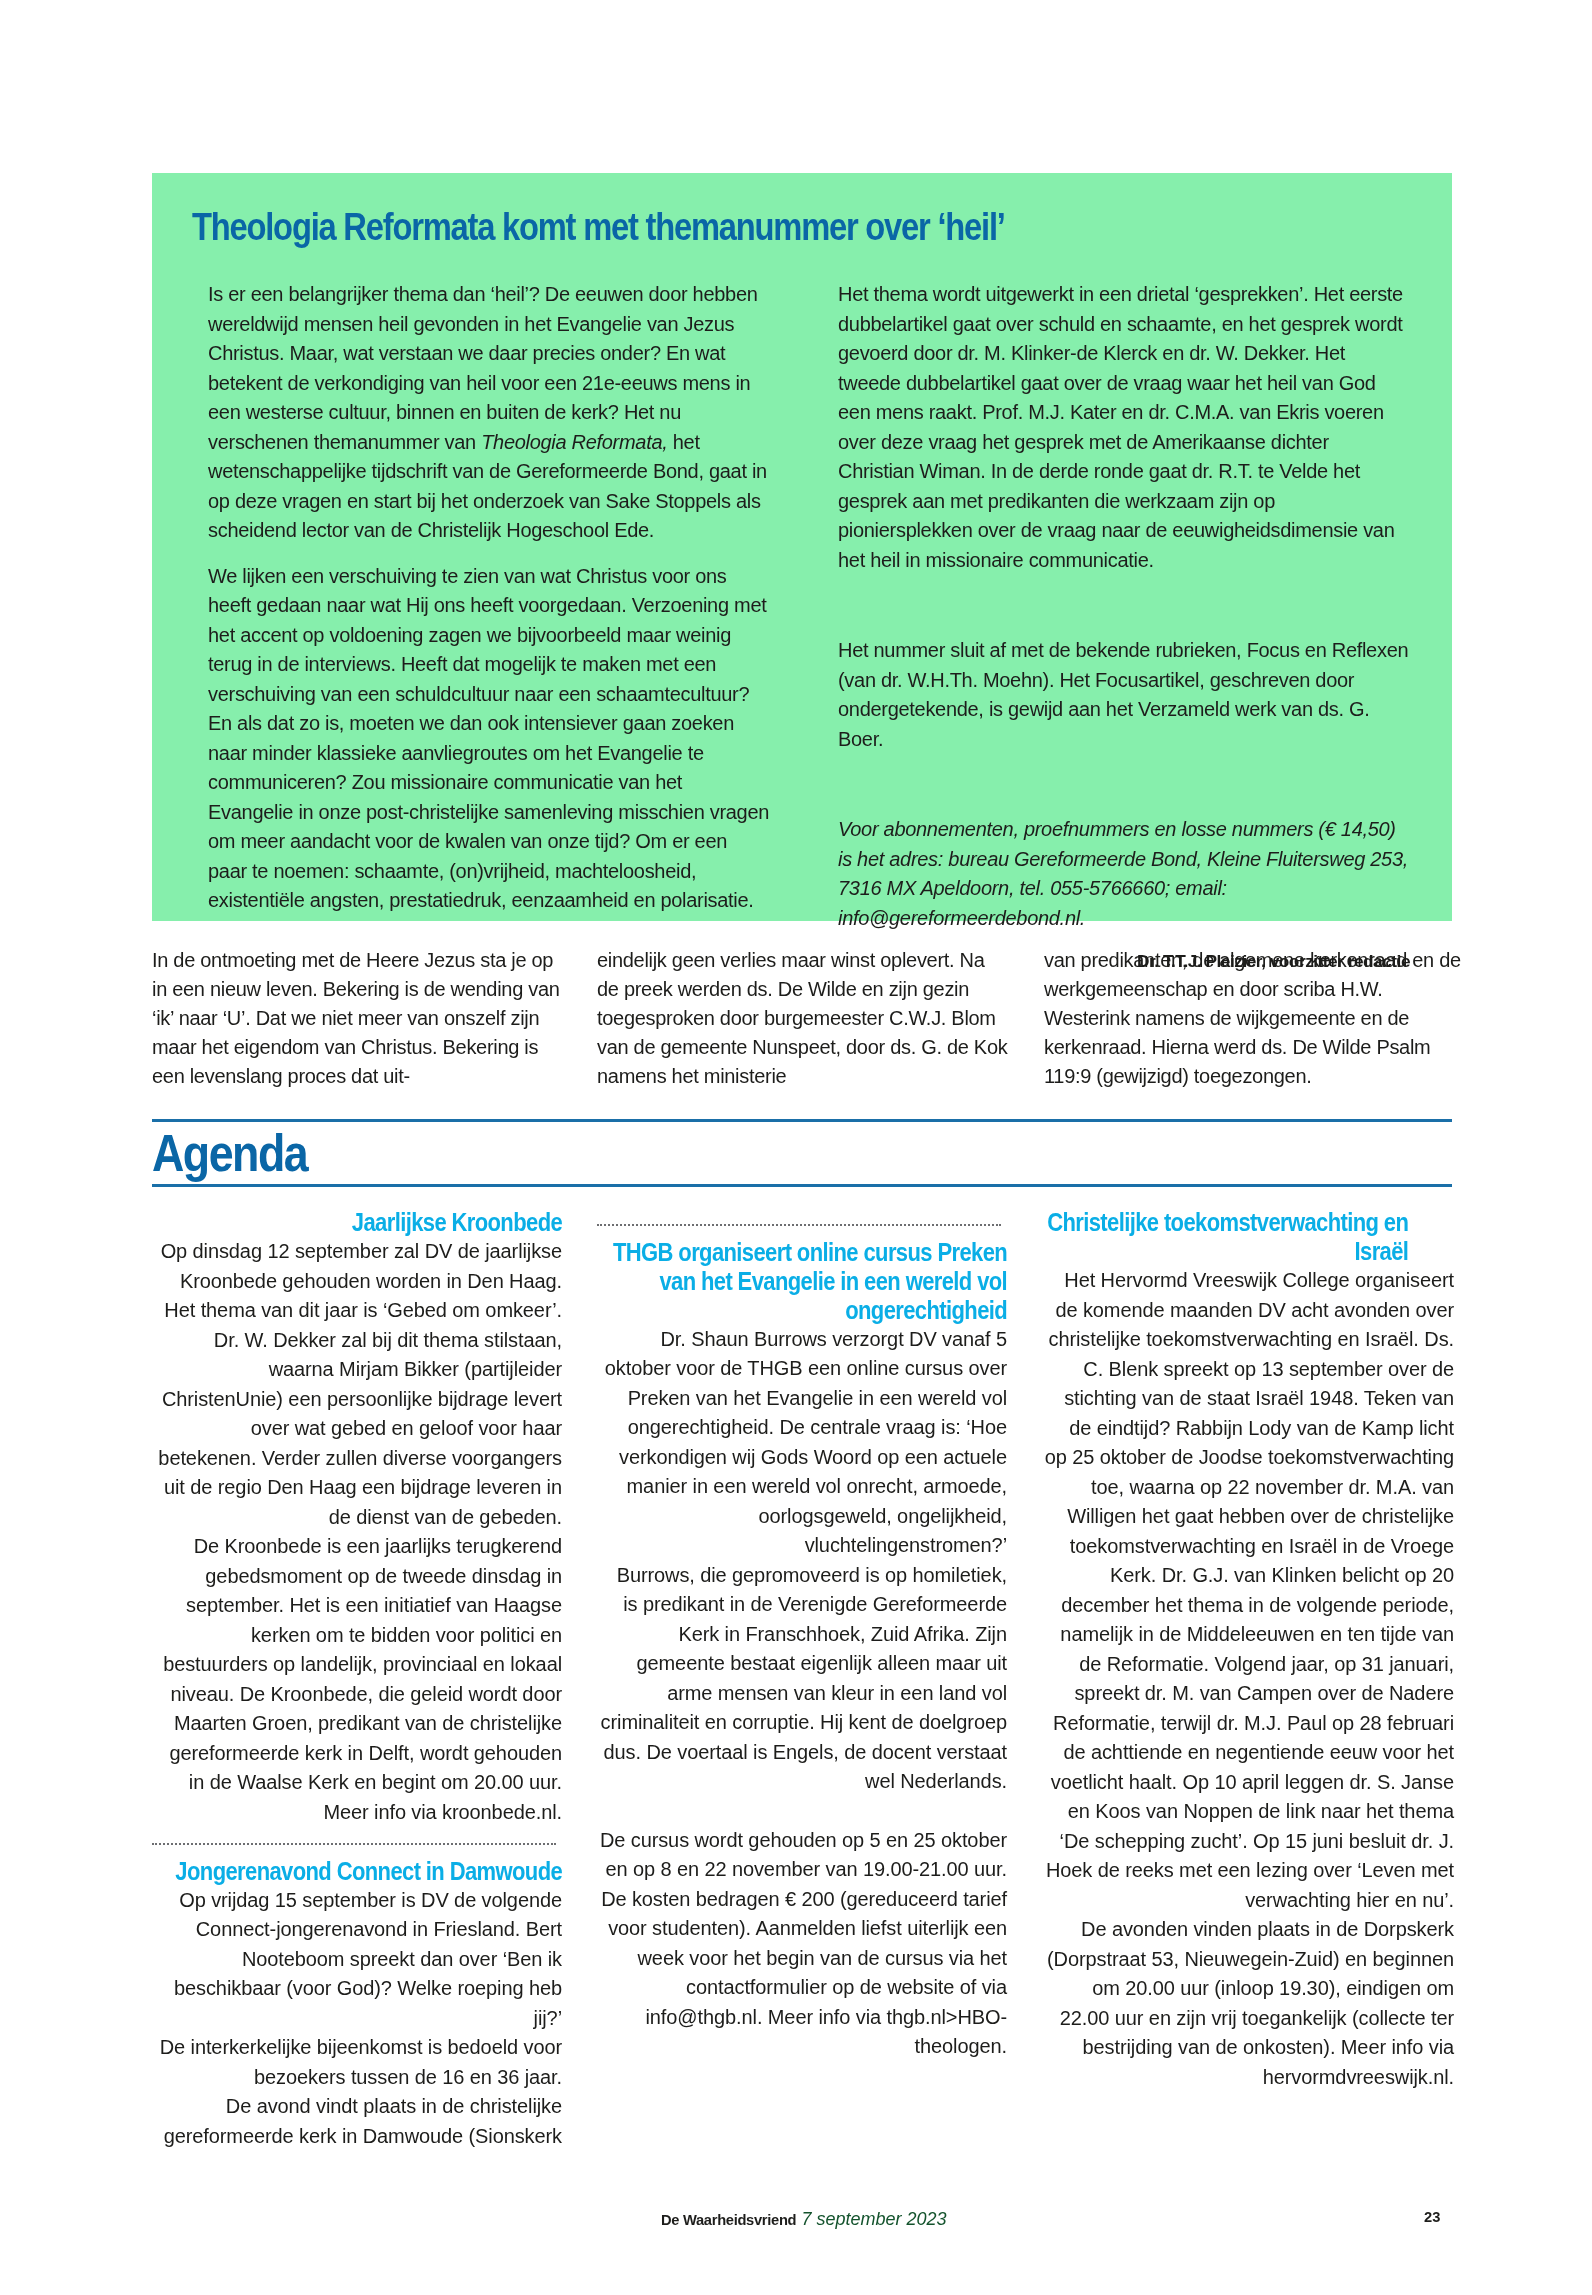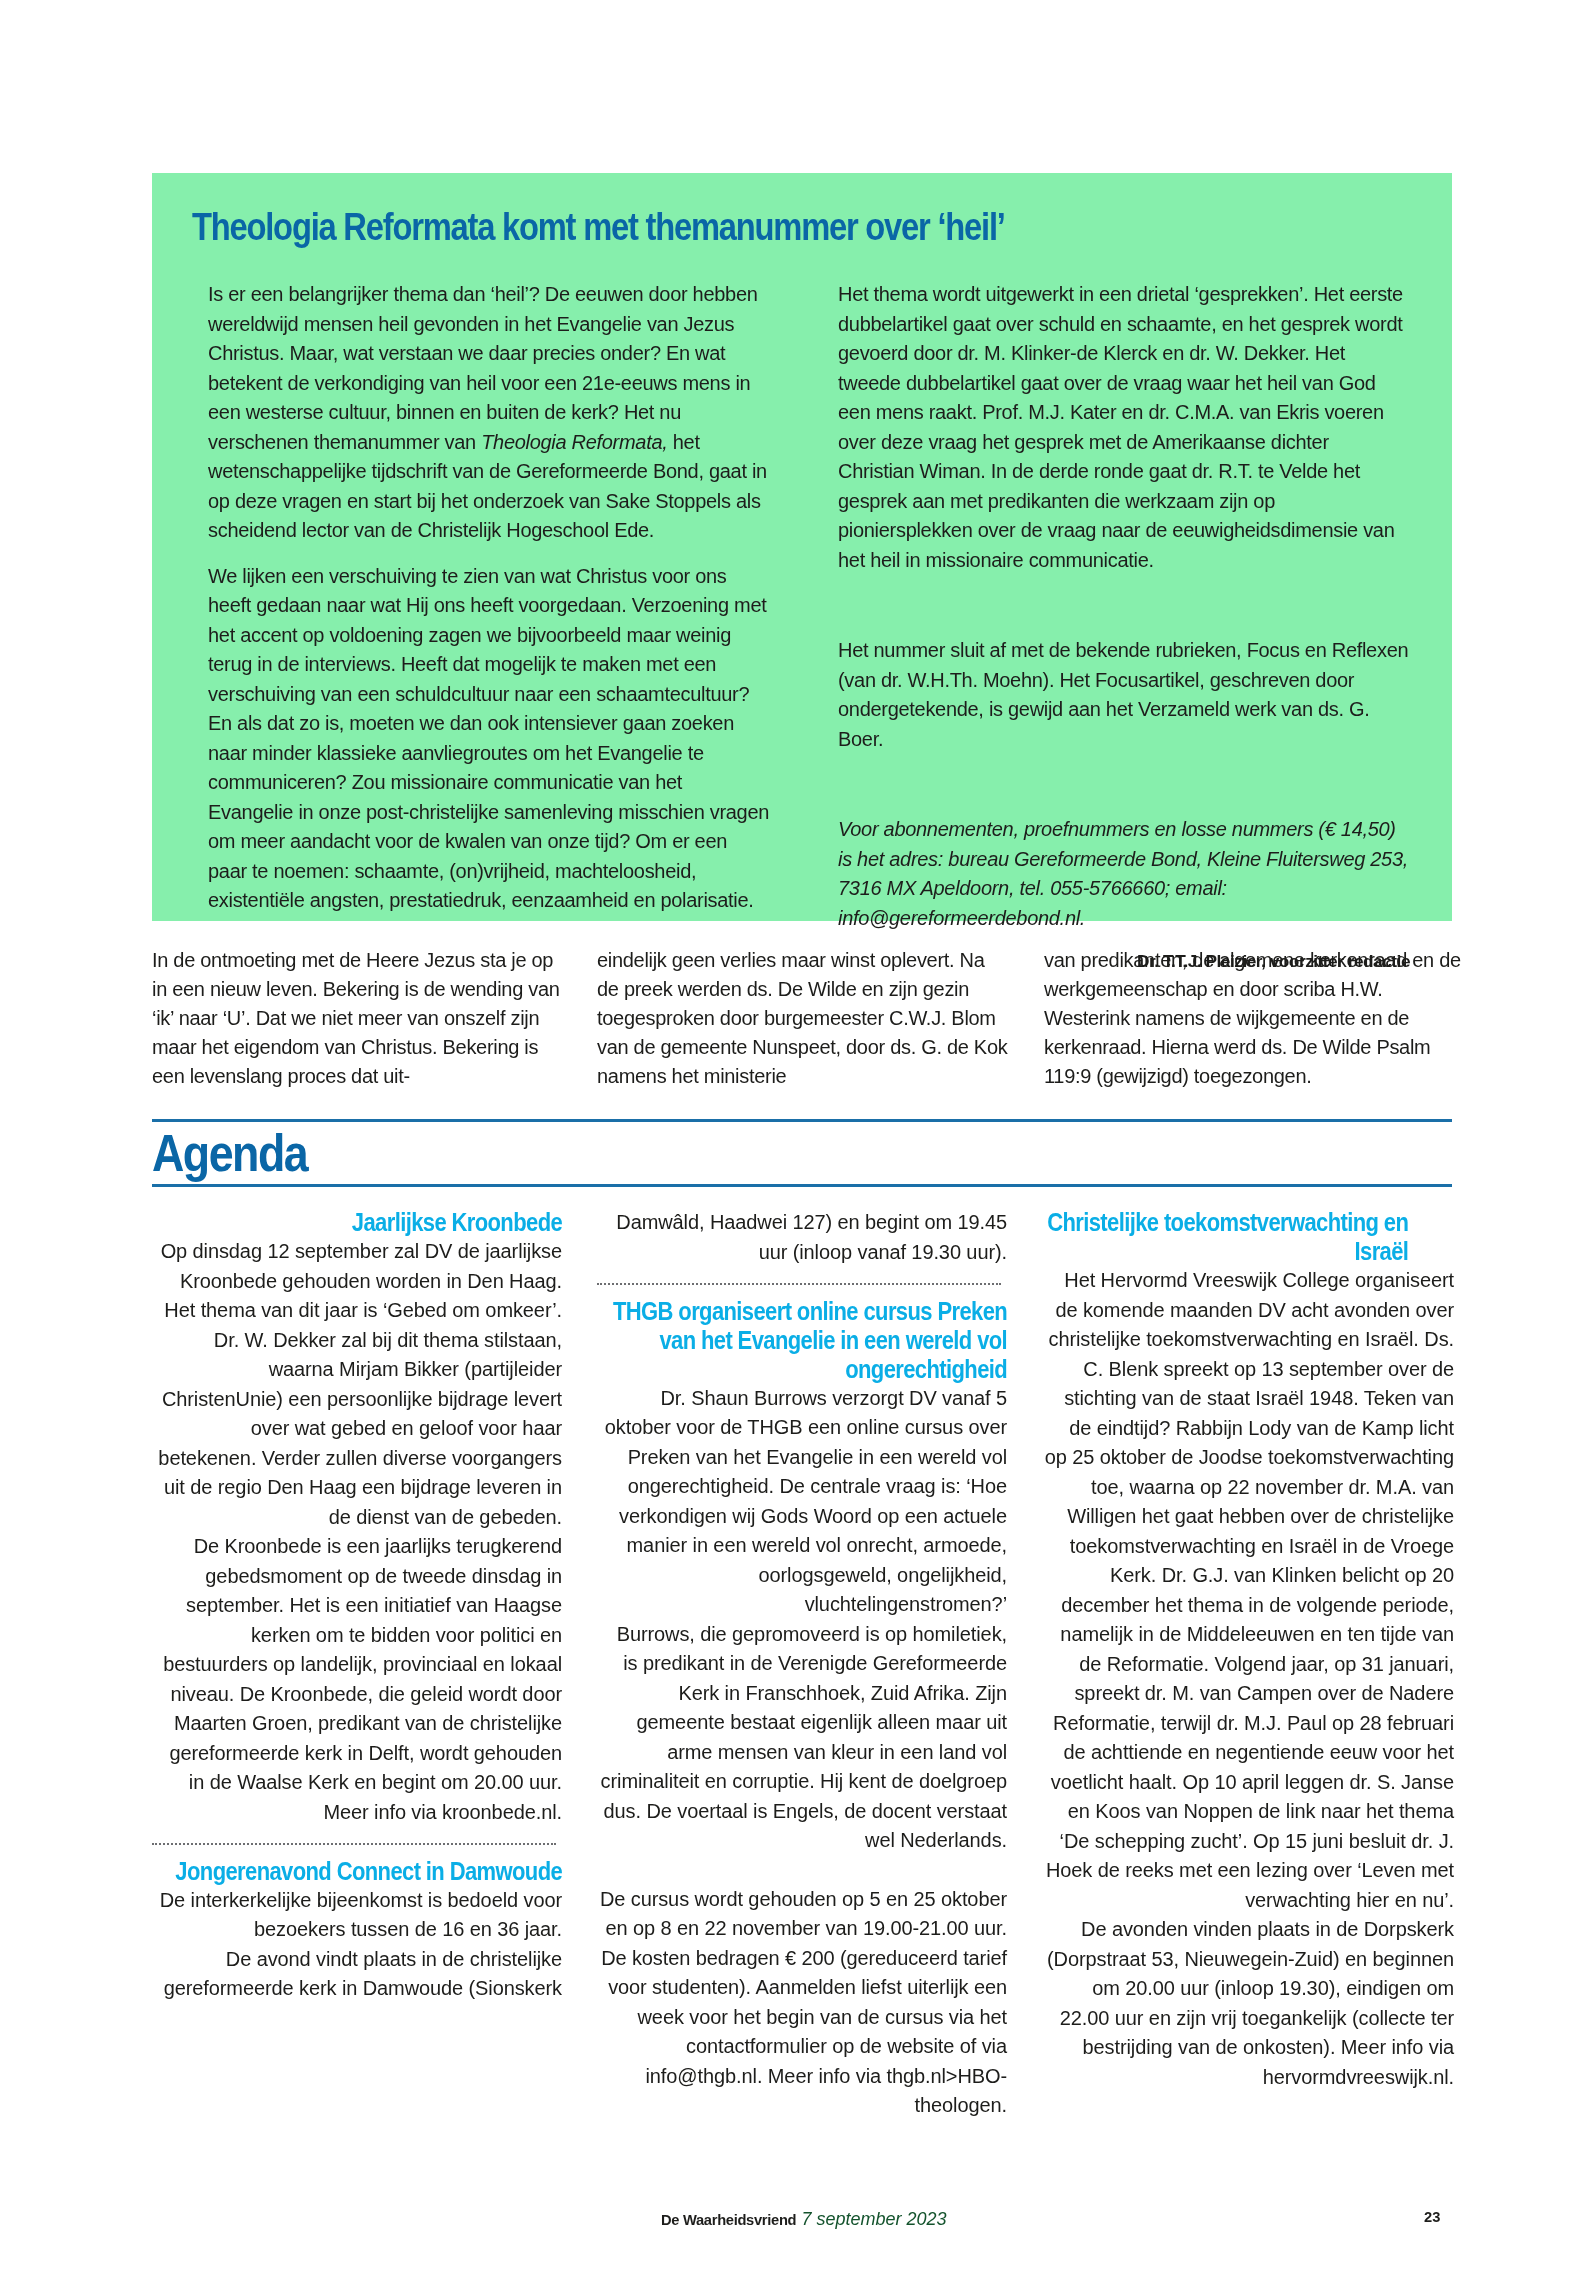--- a/index.html
+++ b/index.html
@@ -77,30 +77,28 @@
     <h3 class="item-title">Jaarlijkse Kroonbede</h3>
     <div class="item-body">
       <p>Op dinsdag 12 september zal DV de jaarlijkse Kroonbede gehouden worden in Den Haag. Het thema van dit jaar is ‘Gebed om omkeer’. Dr. W. Dekker zal bij dit thema stilstaan, waarna Mirjam Bikker (partijleider ChristenUnie) een persoonlijke bijdrage levert over wat gebed en geloof voor haar betekenen. Verder zullen diverse voorgangers uit de regio Den Haag een bijdrage leveren in de dienst van de gebeden.</p>
       <p>De Kroonbede is een jaarlijks terugkerend gebedsmoment op de tweede dinsdag in september. Het is een initiatief van Haagse kerken om te bidden voor politici en bestuurders op landelijk, provinciaal en lokaal niveau. De Kroonbede, die geleid wordt door Maarten Groen, predikant van de christelijke gereformeerde kerk in Delft, wordt gehouden in de Waalse Kerk en begint om 20.00 uur. Meer info via kroonbede.nl.</p>
     </div>
   </article>
   <div class="dots"></div>
   <article>
     <h3 class="item-title">Jongerenavond Connect in Damwoude</h3>
     <div class="item-body">
+      <p>Op vrijdag 15 september is DV de volgende Connect-jongerenavond in Friesland. Bert Nooteboom spreekt dan over ‘Ben ik beschikbaar (voor God)? Welke roeping heb jij?’</p>
       <p>De interkerkelijke bijeenkomst is bedoeld voor bezoekers tussen de 16 en 36 jaar.</p>
       <p>De avond vindt plaats in de christelijke gereformeerde kerk in Damwoude (Sionskerk</p>
     </div>
   </article>
 </div>
 
 <div class="acol a2">
-  <div class="item-body">
-    <p>Damwâld, Haadwei 127) en begint om 19.45 uur (inloop vanaf 19.30 uur).</p>
-  </div>
   <div class="dots"></div>
   <article>
     <h3 class="item-title">THGB organiseert online cursus Preken van het Evangelie in een wereld vol ongerechtigheid</h3>
     <div class="item-body">
       <p>Dr. Shaun Burrows verzorgt DV vanaf 5 oktober voor de THGB een online cursus over Preken van het Evangelie in een wereld vol ongerechtigheid. De centrale vraag is: ‘Hoe verkondigen wij Gods Woord op een actuele manier in een wereld vol onrecht, armoede, oorlogsgeweld, ongelijkheid, vluchtelingenstromen?’</p>
       <p>Burrows, die gepromoveerd is op homiletiek, is predikant in de Verenigde Gereformeerde Kerk in Franschhoek, Zuid Afrika. Zijn gemeente bestaat eigenlijk alleen maar uit arme mensen van kleur in een land vol criminaliteit en corruptie. Hij kent de doelgroep dus. De voertaal is Engels, de docent verstaat wel Nederlands.</p>
       <div class="gap"></div>
       <p>De cursus wordt gehouden op 5 en 25 oktober en op 8 en 22 november van 19.00-21.00 uur. De kosten bedragen € 200 (gereduceerd tarief voor studenten). Aanmelden liefst uiterlijk een week voor het begin van de cursus via het contactformulier op de website of via info@thgb.nl. Meer info via thgb.nl&gt;HBO-theologen.</p>
     </div>
   </article>

